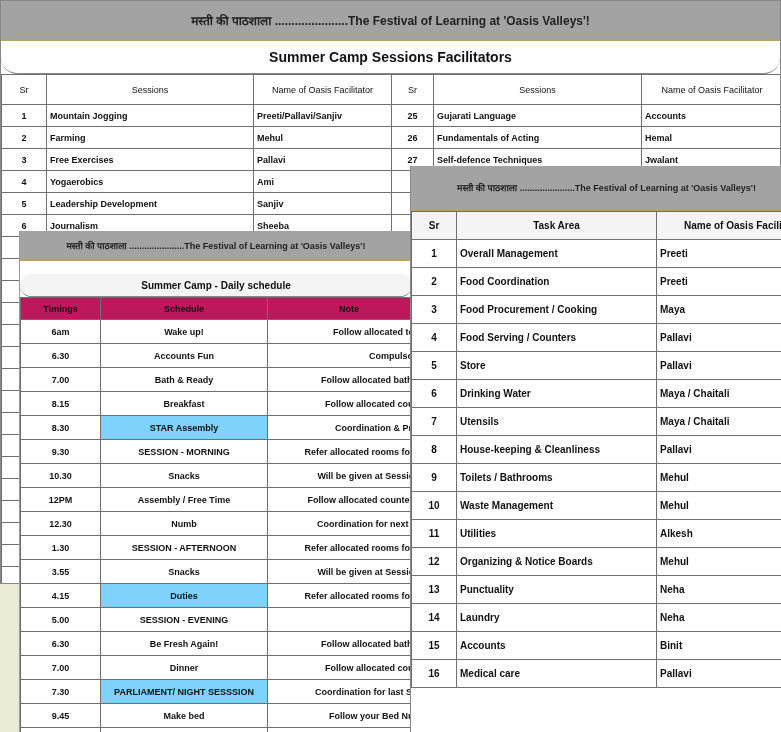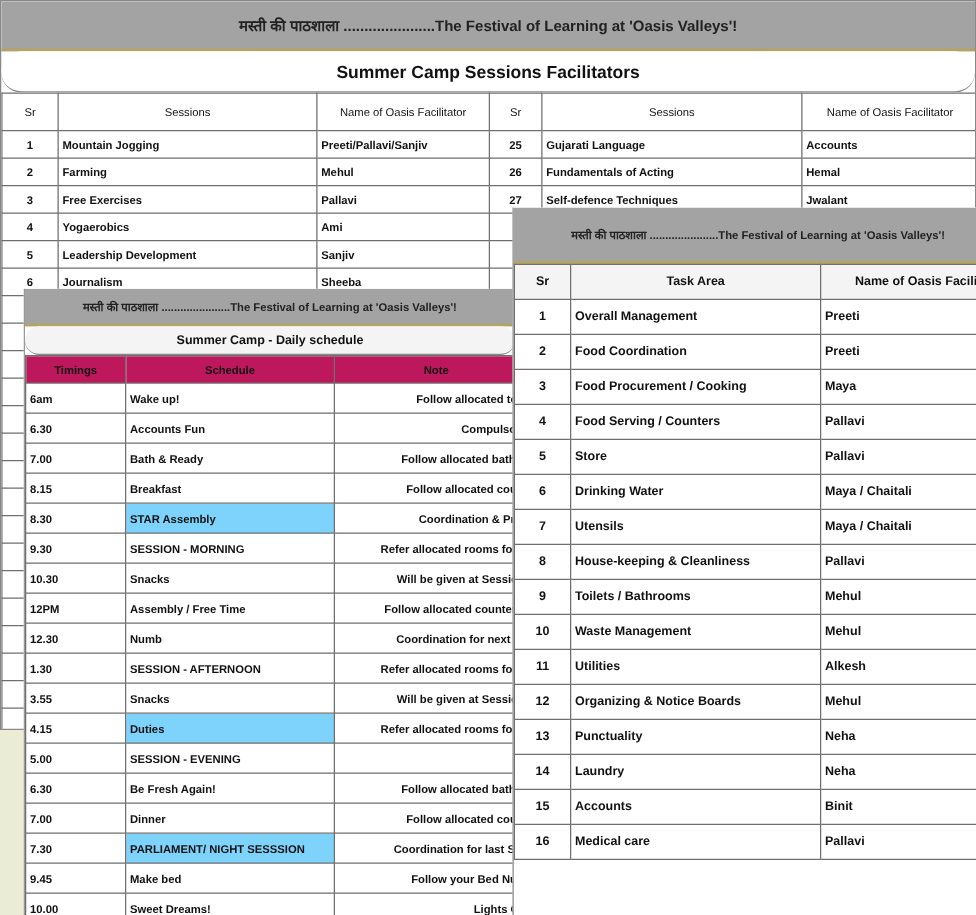--- a/index.html
+++ b/index.html
@@ -22,24 +22,24 @@
   #s1 th { height:29px; text-align:center; }
   #s1 td { height:21px; font-weight:bold; }
   #s1 td.sr { text-align:center; }
 
   
   #greenstrip { position:absolute; left:0; top:584px; width:22px; height:148px; background:#eaecd6; }
 
   
   #s2 { left:19px; top:231px; width:393px; height:501px; border-left:1px solid #999; }
   #s2 .banner { height:28px; font-size:9px; }
-  #s2 .subtitle { height:22px; font-size:10px; }
+  #s2 .subtitle { height:22px; font-size:10px;margin-top:13px; }
   #s2 table { width:410px; font-size:9px; }
   #s2 th { height:21px; font-weight:bold; text-align:center; background:#be185d; }
-  #s2 td { height:23px; font-weight:bold; }
+  #s2 td { height:23px; font-weight:bold; text-align:center; }
   #s2 td.note { text-align:right; }
   #s2 td.hl { background:#7dd3fc; }
 
   
   #s3 { left:410px; top:166px; width:371px; height:566px; border-left:1px solid #888; }
   #s3 .banner { height:43px; font-size:9px; justify-content:flex-start; padding-left:46px; }
   #s3 .subtitle { height:45px; font-size:15px; background:#f7f7f7; }
   #s3 table { width:420px; font-size:10px; }
   #s3 th { height:27px; font-weight:bold; text-align:center; background:#f4f4f4; }
   #s3 td { height:27px; font-weight:bold; }

